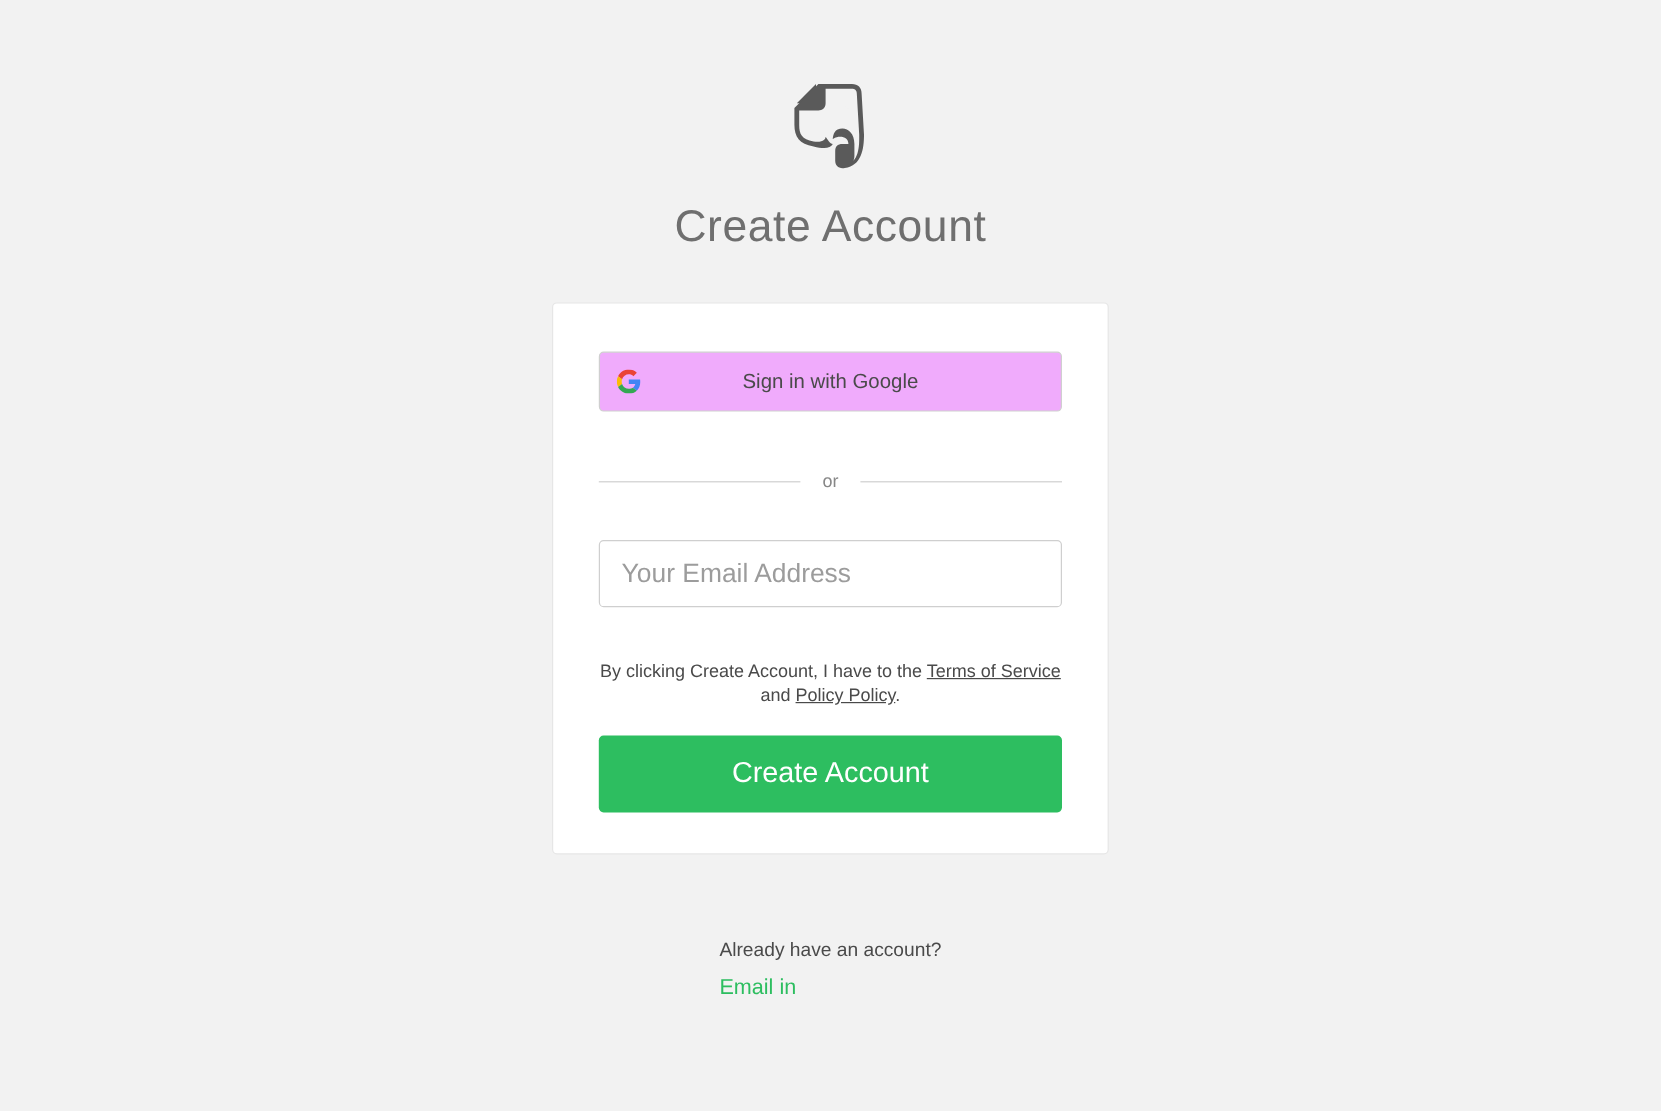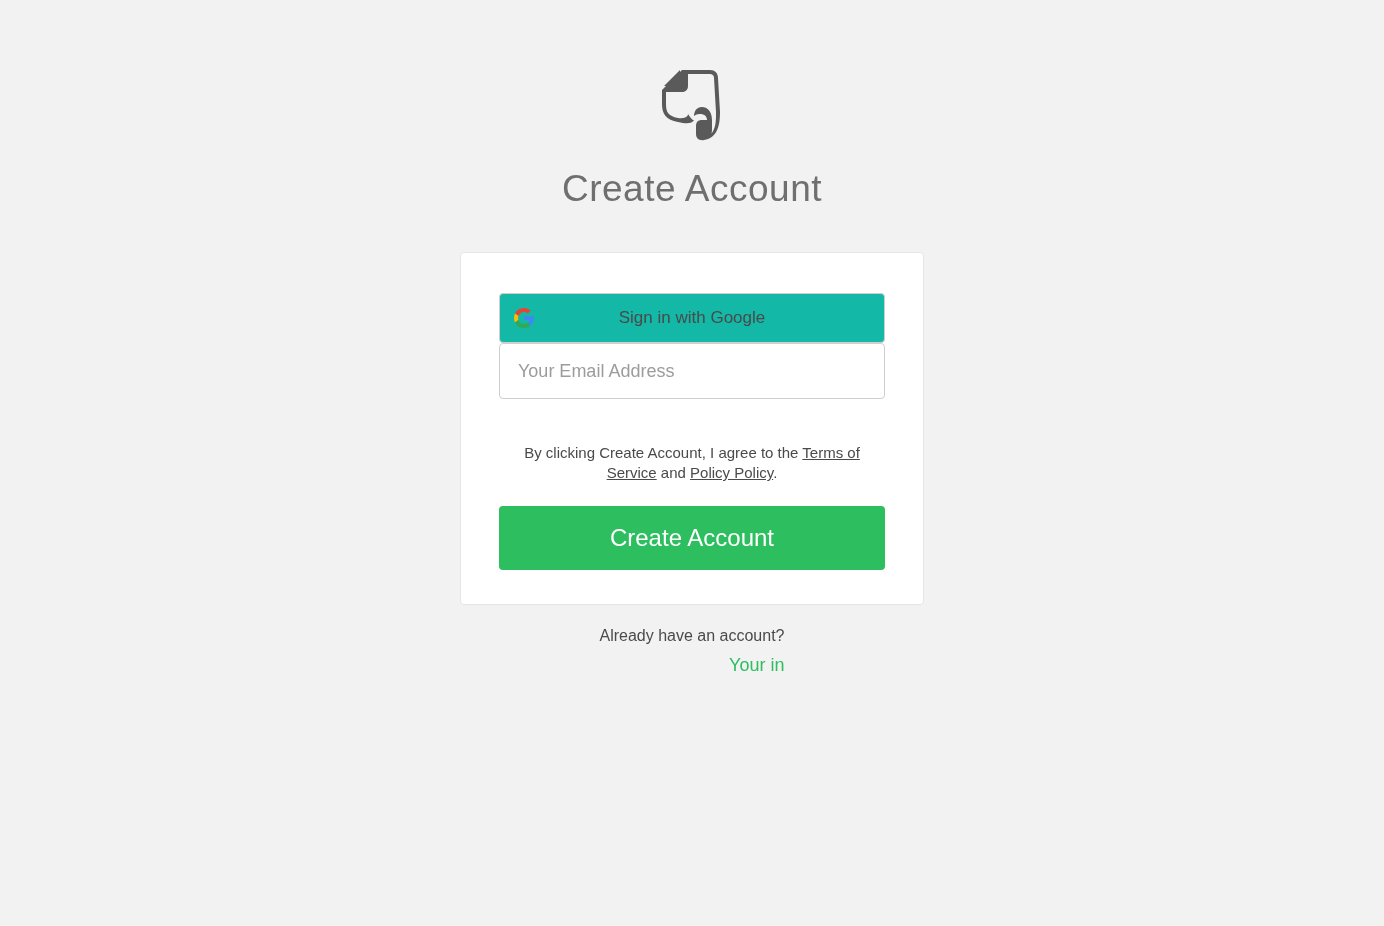--- a/index.html
+++ b/index.html
@@ -37,21 +37,21 @@
     border-radius: 4px;
     padding: 40px 38px 34px 38px;
     display: flex;
     flex-direction: column;
     align-items: stretch;
   }
   .google-btn {
     height: 50px;
     border: 1px solid #cfcfcf;
     border-radius: 4px;
-    background: #14b8a6;
+    background: #f0abfc;
     display: flex;
     align-items: center;
     justify-content: center;
     position: relative;
     cursor: pointer;
     font-size: 17px;
     font-weight: 500;
     color: #4a4a4a;
   }
   .google-btn .g-icon {
@@ -74,21 +74,21 @@
     height: 1px;
     background: #cfcfcf;
   }
   .or-divider .txt {
     padding: 0 18px;
   }
   .text-input {
     height: 56px;
     border: 1px solid #cfcfcf;
     border-radius: 4px;
-    font-size: 18px;
+    font-size: 22px;
     color: #4a4a4a;
     padding: 0 18px;
     width: 100%;
     font-family: inherit;
     background: #fff;
   }
   .text-input::placeholder {
     color: #9c9c9c;
   }
   .input-gap { height: 20px; }
@@ -110,22 +110,22 @@
     border: none;
     border-radius: 4px;
     background: #2dbe60;
     color: #ffffff;
     font-size: 24px;
     font-weight: 500;
     cursor: pointer;
     font-family: inherit;
   }
   .below {
-    margin-top: 22px;
-    text-align: right;
+    margin-top: 72px;
+    text-align: left;
     font-size: 16px;
     color: #4a4a4a;
   }
   .below .signin {
     margin-top: 10px;
     color: #2dbe60;
     font-size: 18px;
     font-weight: 500;
     cursor: pointer;
   }
@@ -151,28 +151,33 @@
         <path fill="#EA4335" d="M24 9.5c3.54 0 6.71 1.22 9.21 3.6l6.85-6.85C35.9 2.38 30.47 0 24 0 14.62 0 6.51 5.38 2.56 13.22l7.98 6.19C12.43 13.72 17.74 9.5 24 9.5z"></path>
         <path fill="#4285F4" d="M46.98 24.55c0-1.57-.15-3.09-.38-4.55H24v9.02h12.94c-.58 2.96-2.26 5.48-4.78 7.18l7.73 6c4.51-4.18 7.09-10.36 7.09-17.65z"></path>
         <path fill="#FBBC05" d="M10.53 28.59c-.48-1.45-.76-2.99-.76-4.59s.27-3.14.76-4.59l-7.98-6.19C.92 16.46 0 20.12 0 24c0 3.88.92 7.54 2.56 10.78l7.97-6.19z"></path>
         <path fill="#34A853" d="M24 48c6.48 0 11.93-2.13 15.89-5.81l-7.73-6c-2.15 1.45-4.92 2.3-8.16 2.3-6.26 0-11.57-4.22-13.47-9.91l-7.98 6.19C6.51 42.62 14.62 48 24 48z"></path>
         <path fill="none" d="M0 0h48v48H0z"></path>
       </svg>
     </span>
     <span>Sign in with Google</span>
   </button>
 
+  <div class="or-divider">
+    <div class="line"></div>
+    <span class="txt">or</span>
+    <div class="line"></div>
+  </div>
 
   <input type="text" class="text-input" placeholder="Your Email Address" style="">
   <div class="input-gap"></div>
 
   <div class="terms">
-    <span>By clicking Create Account, I agree to the </span><a>Terms of Service</a><span> and </span><a>Policy Policy</a><span>.</span>
+    <span>By clicking Create Account, I have to the </span><a>Terms of Service</a><span> and </span><a>Policy Policy</a><span>.</span>
   </div>
 
   <button class="create-btn">Create Account</button>
 
 </div>
 
 <div class="below">
   <div>Already have an account?</div>
-  <div class="signin">Your in</div>
+  <div class="signin">Email in</div>
 </div>
 
 </body></html>

